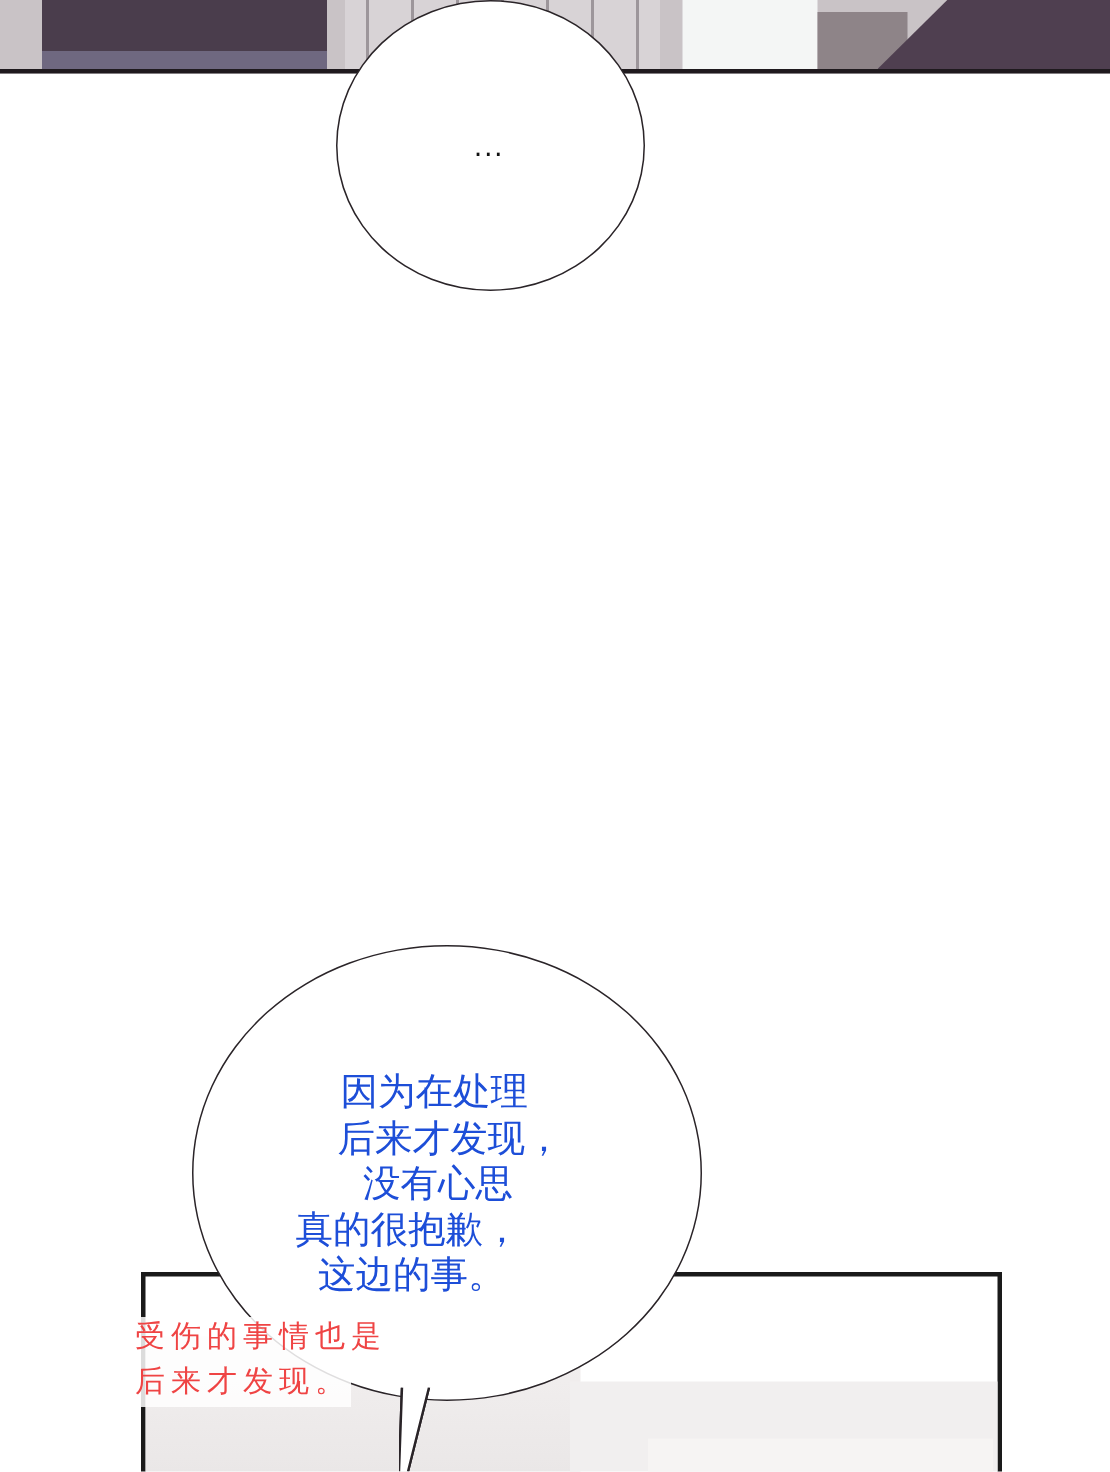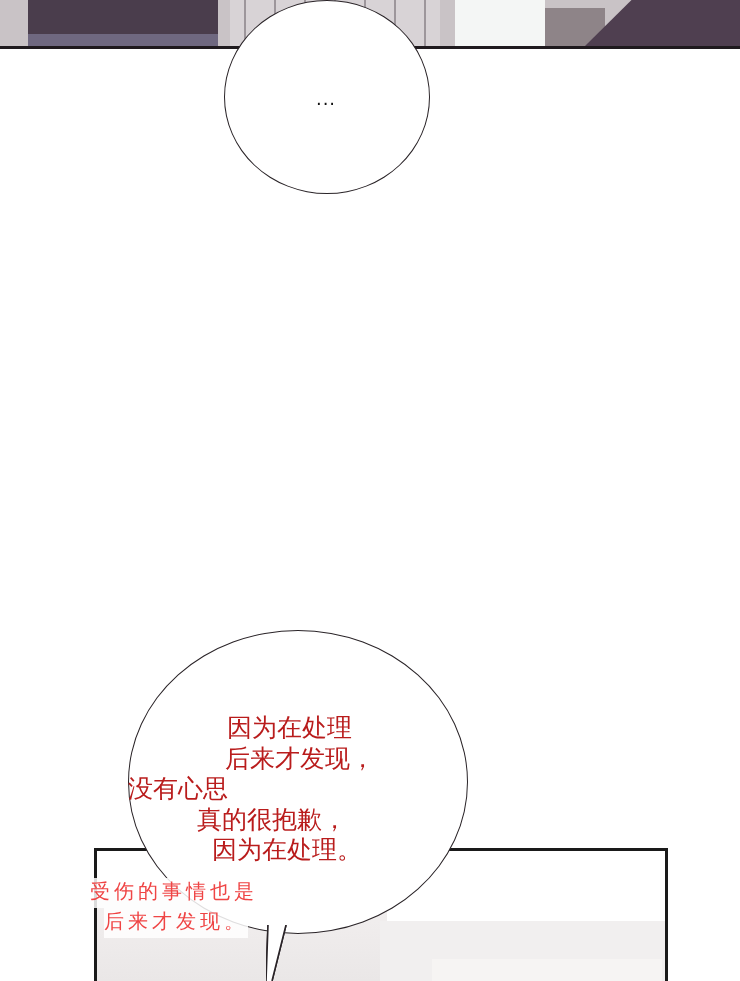--- a/index.html
+++ b/index.html
@@ -12,21 +12,21 @@
   #top-panel .bars { left:230px; top:0; width:210px; height:46px;
      background: repeating-linear-gradient(90deg,#d8d3d6 0 14px,#9d969b 14px 16px,#d8d3d6 16px 30px); }
   #top-panel .window { left:455px; top:0; width:90px; height:46px; background:#f4f6f5; }
   #top-panel .gray-r { left:545px; top:8px; width:60px; height:38px; background:#8e8488; }
   #top-panel .dark-r { left:585px; top:0; width:155px; height:46px; background:#4f3f50; clip-path:polygon(30% 0,100% 0,100% 100%,0 100%); }
   
   .bubble { background:#fff; border:1.6px solid #2a2428; border-radius:50%; }
   #bubble-1 { left:224px; top:0px; width:204px; height:192px; }
   #bubble-1-text { left:224px; top:88px; width:204px; text-align:center; font-size:18px; letter-spacing:1px; color:#111; }
   #bubble-2 { left:128px; top:630px; width:338px; height:302px; z-index:3; }
-  #bubble-2-text { left:128px; top:713px; width:338px; z-index:4; color:#b91c1c; font-size:25px; line-height:30.5px; }
+  #bubble-2-text { left:128px; top:713px; width:338px; z-index:4; color:#1d4ed8; font-size:25px; line-height:30.5px; }
   #bubble-2-text div { white-space:nowrap; }
   #tail { left:266px; top:925px; width:22px; height:56px; z-index:4; }
   
   #bottom-panel { left:94px; top:848px; width:568px; height:140px; border:3px solid #1a1a1a; background:#ffffff; z-index:1; overflow:hidden; }
   #bottom-panel .shade1 { left:0; top:40px; width:290px; height:100px; background:linear-gradient(180deg,#f3f0f0,#e9e6e6); }
   #bottom-panel .wall { left:283px; top:70px; width:320px; height:80px; background:#f1efef; }
   #bottom-panel .wall2 { left:335px; top:108px; width:230px; height:40px; background:#f6f4f3; }
   #narration { left:90px; top:878px; z-index:5; font-size:20px; line-height:30px; color:#ef4444; letter-spacing:4px; font-family:Liberation Mono, monospace; }
   #narration div { background:rgba(255,255,255,0.85); display:inline-block; }
 </style>
@@ -48,26 +48,26 @@
 <div id="bottom-panel" class="abs">
   <div class="abs shade1"></div>
   <div class="abs wall"></div>
   <div class="abs wall2"></div>
 </div>
 
 <div id="bubble-2" class="abs bubble"></div>
 <div id="bubble-2-text" class="abs">
   <div style="padding-left:99px">因为在处理</div>
   <div style="padding-left:97px">后来才发现，</div>
-  <div style="">没有心思</div>
+  <div style="padding-left:114px">没有心思</div>
   <div style="padding-left:69px">真的很抱歉，</div>
-  <div style="padding-left:84px">因为在处理。</div>
+  <div style="padding-left:84px">这边的事。</div>
 </div>
 <svg id="tail" class="abs" viewBox="0 0 22 56">
   <path d="M2 0 L0 56 M20 0 L6 56" stroke="#2a2428" stroke-width="1.6" fill="none"></path>
   <path d="M2 -1 L20 -1 L6 56 L0 56 Z" fill="#ffffff"></path>
   <path d="M2 0 L0 56 M20 0 L6 56" stroke="#2a2428" stroke-width="1.6" fill="none"></path>
 </svg>
 
 <div id="narration" class="abs">
   <div>受伤的事情也是</div><br>
-  <div style="margin-left:14px">后来才发现。</div>
+  <div style="">后来才发现。</div>
 </div>
 
 </body></html>

